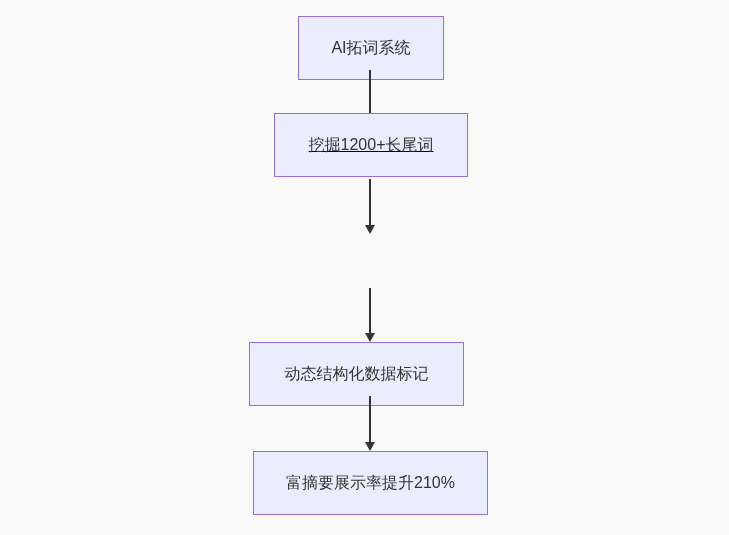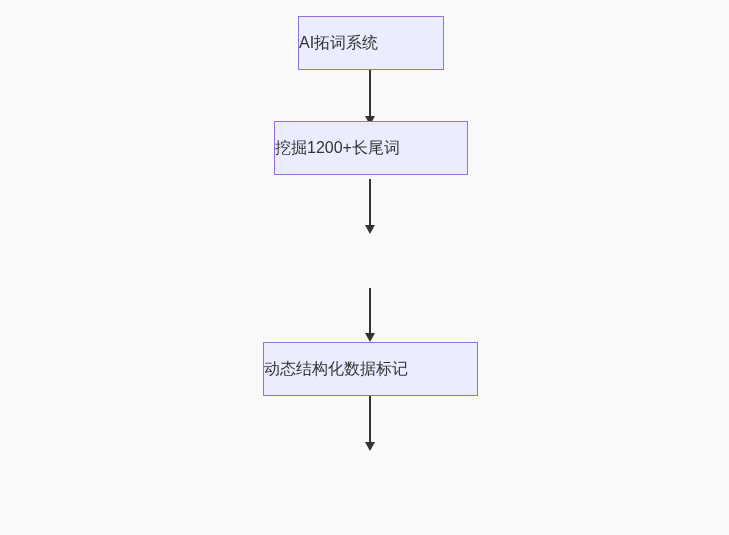--- a/index.html
+++ b/index.html
@@ -16,37 +16,38 @@
   }
   .canvas{
     position:relative;
     width:729px;
     height:535px;
     background:var(--background);
     overflow:hidden;
   }
   .node{
     position:absolute;
-    height:54px;
+    height:64px;
     background:var(--node-fill);
     border:1px solid var(--node-border);
     box-sizing:border-box;
     display:flex;
     align-items:center;
+    justify-content:center;
   }
   .node span{
     color:var(--node-text);
     font-size:16px;
     line-height:1;
     white-space:nowrap;
   }
   .node-1{left:298px;top:16px;width:146px;}
-  .node-2{left:274px;top:121px;width:194px;}
+  .node-2{left:274px;top:113px;width:194px;text-decoration:underline;}
   .node-3{left:260px;top:234px;width:222px;}
-  .node-4{left:263px;top:342px;width:215px;}
+  .node-4{left:249px;top:342px;width:215px;}
   .node-5{left:253px;top:451px;width:235px;}
 
   .edge{
     position:absolute;
     left:365px;
     width:10px;
   }
   .edge-1{top:70px;height:55px;}
   .edge-2{top:179px;height:55px;}
   .edge-3{top:288px;height:54px;}
@@ -101,14 +102,17 @@
 
   <div class="node node-4">
     <span>动态结构化数据标记</span>
   </div>
 
   <div class="edge edge-4">
     <div class="line"></div>
     <div class="head"></div>
   </div>
 
+  <div class="node node-5">
+    <span>富摘要展示率提升210%</span>
+  </div>
 
 </div>
 
 </body></html>

